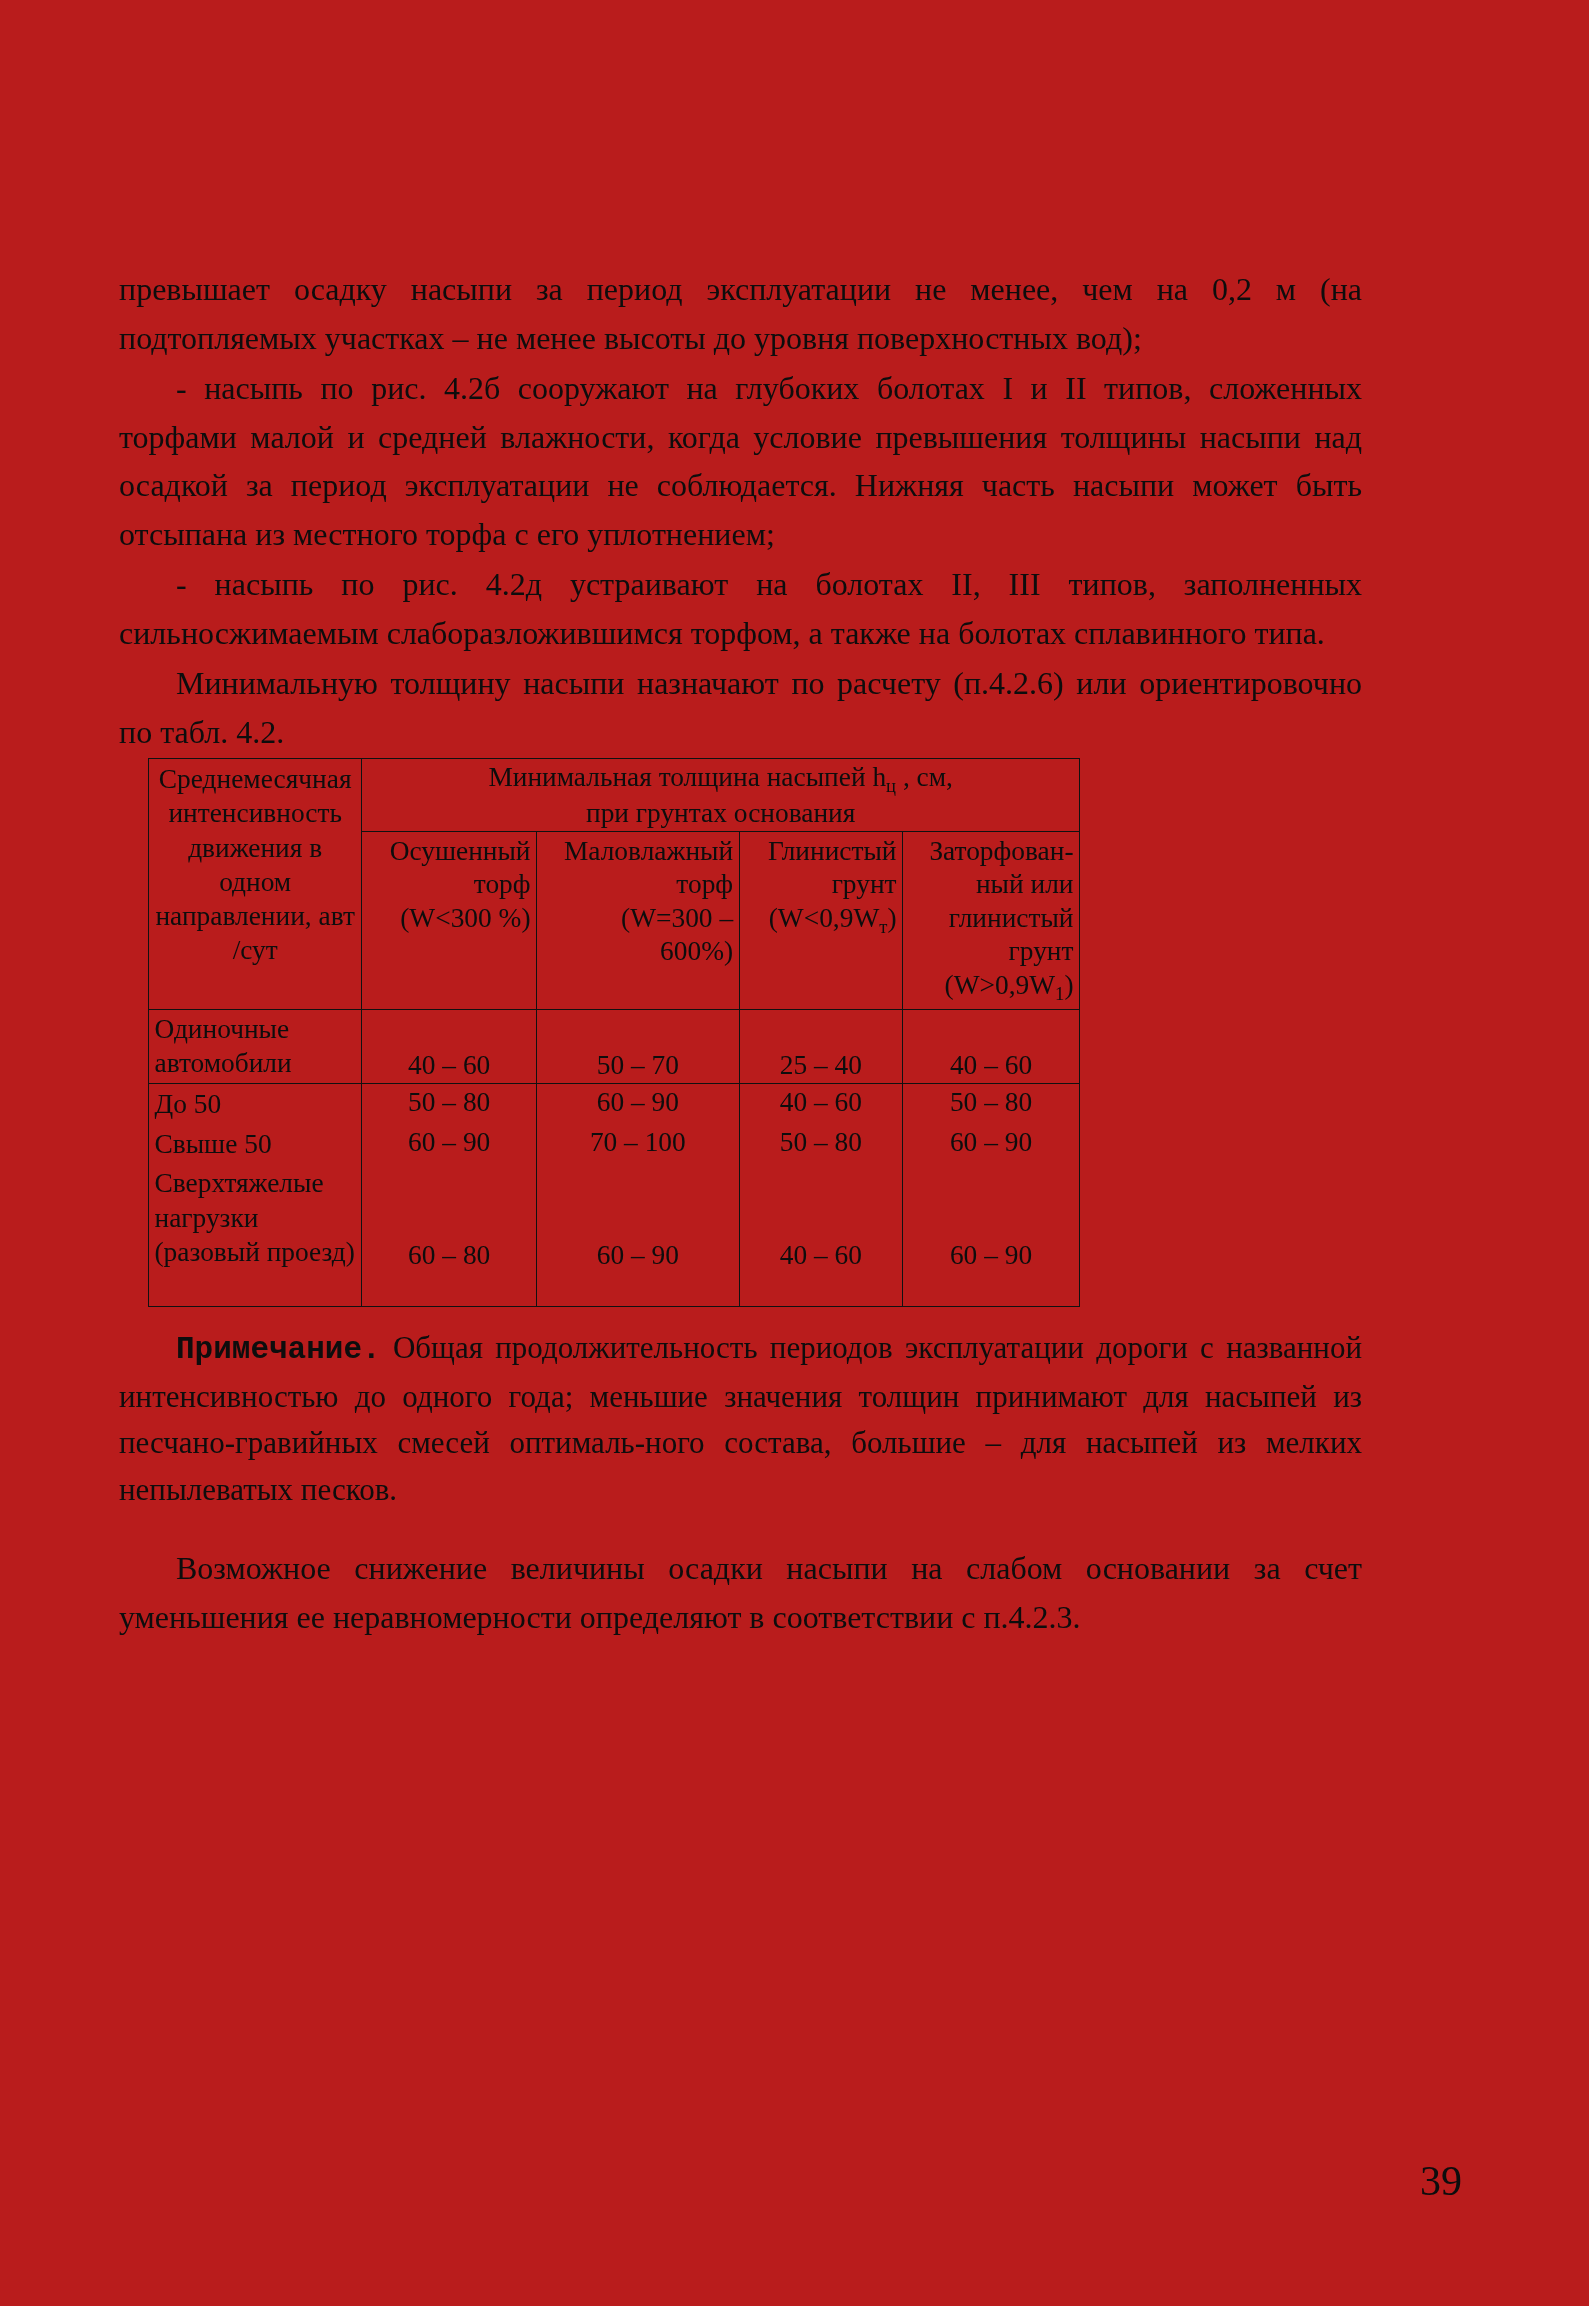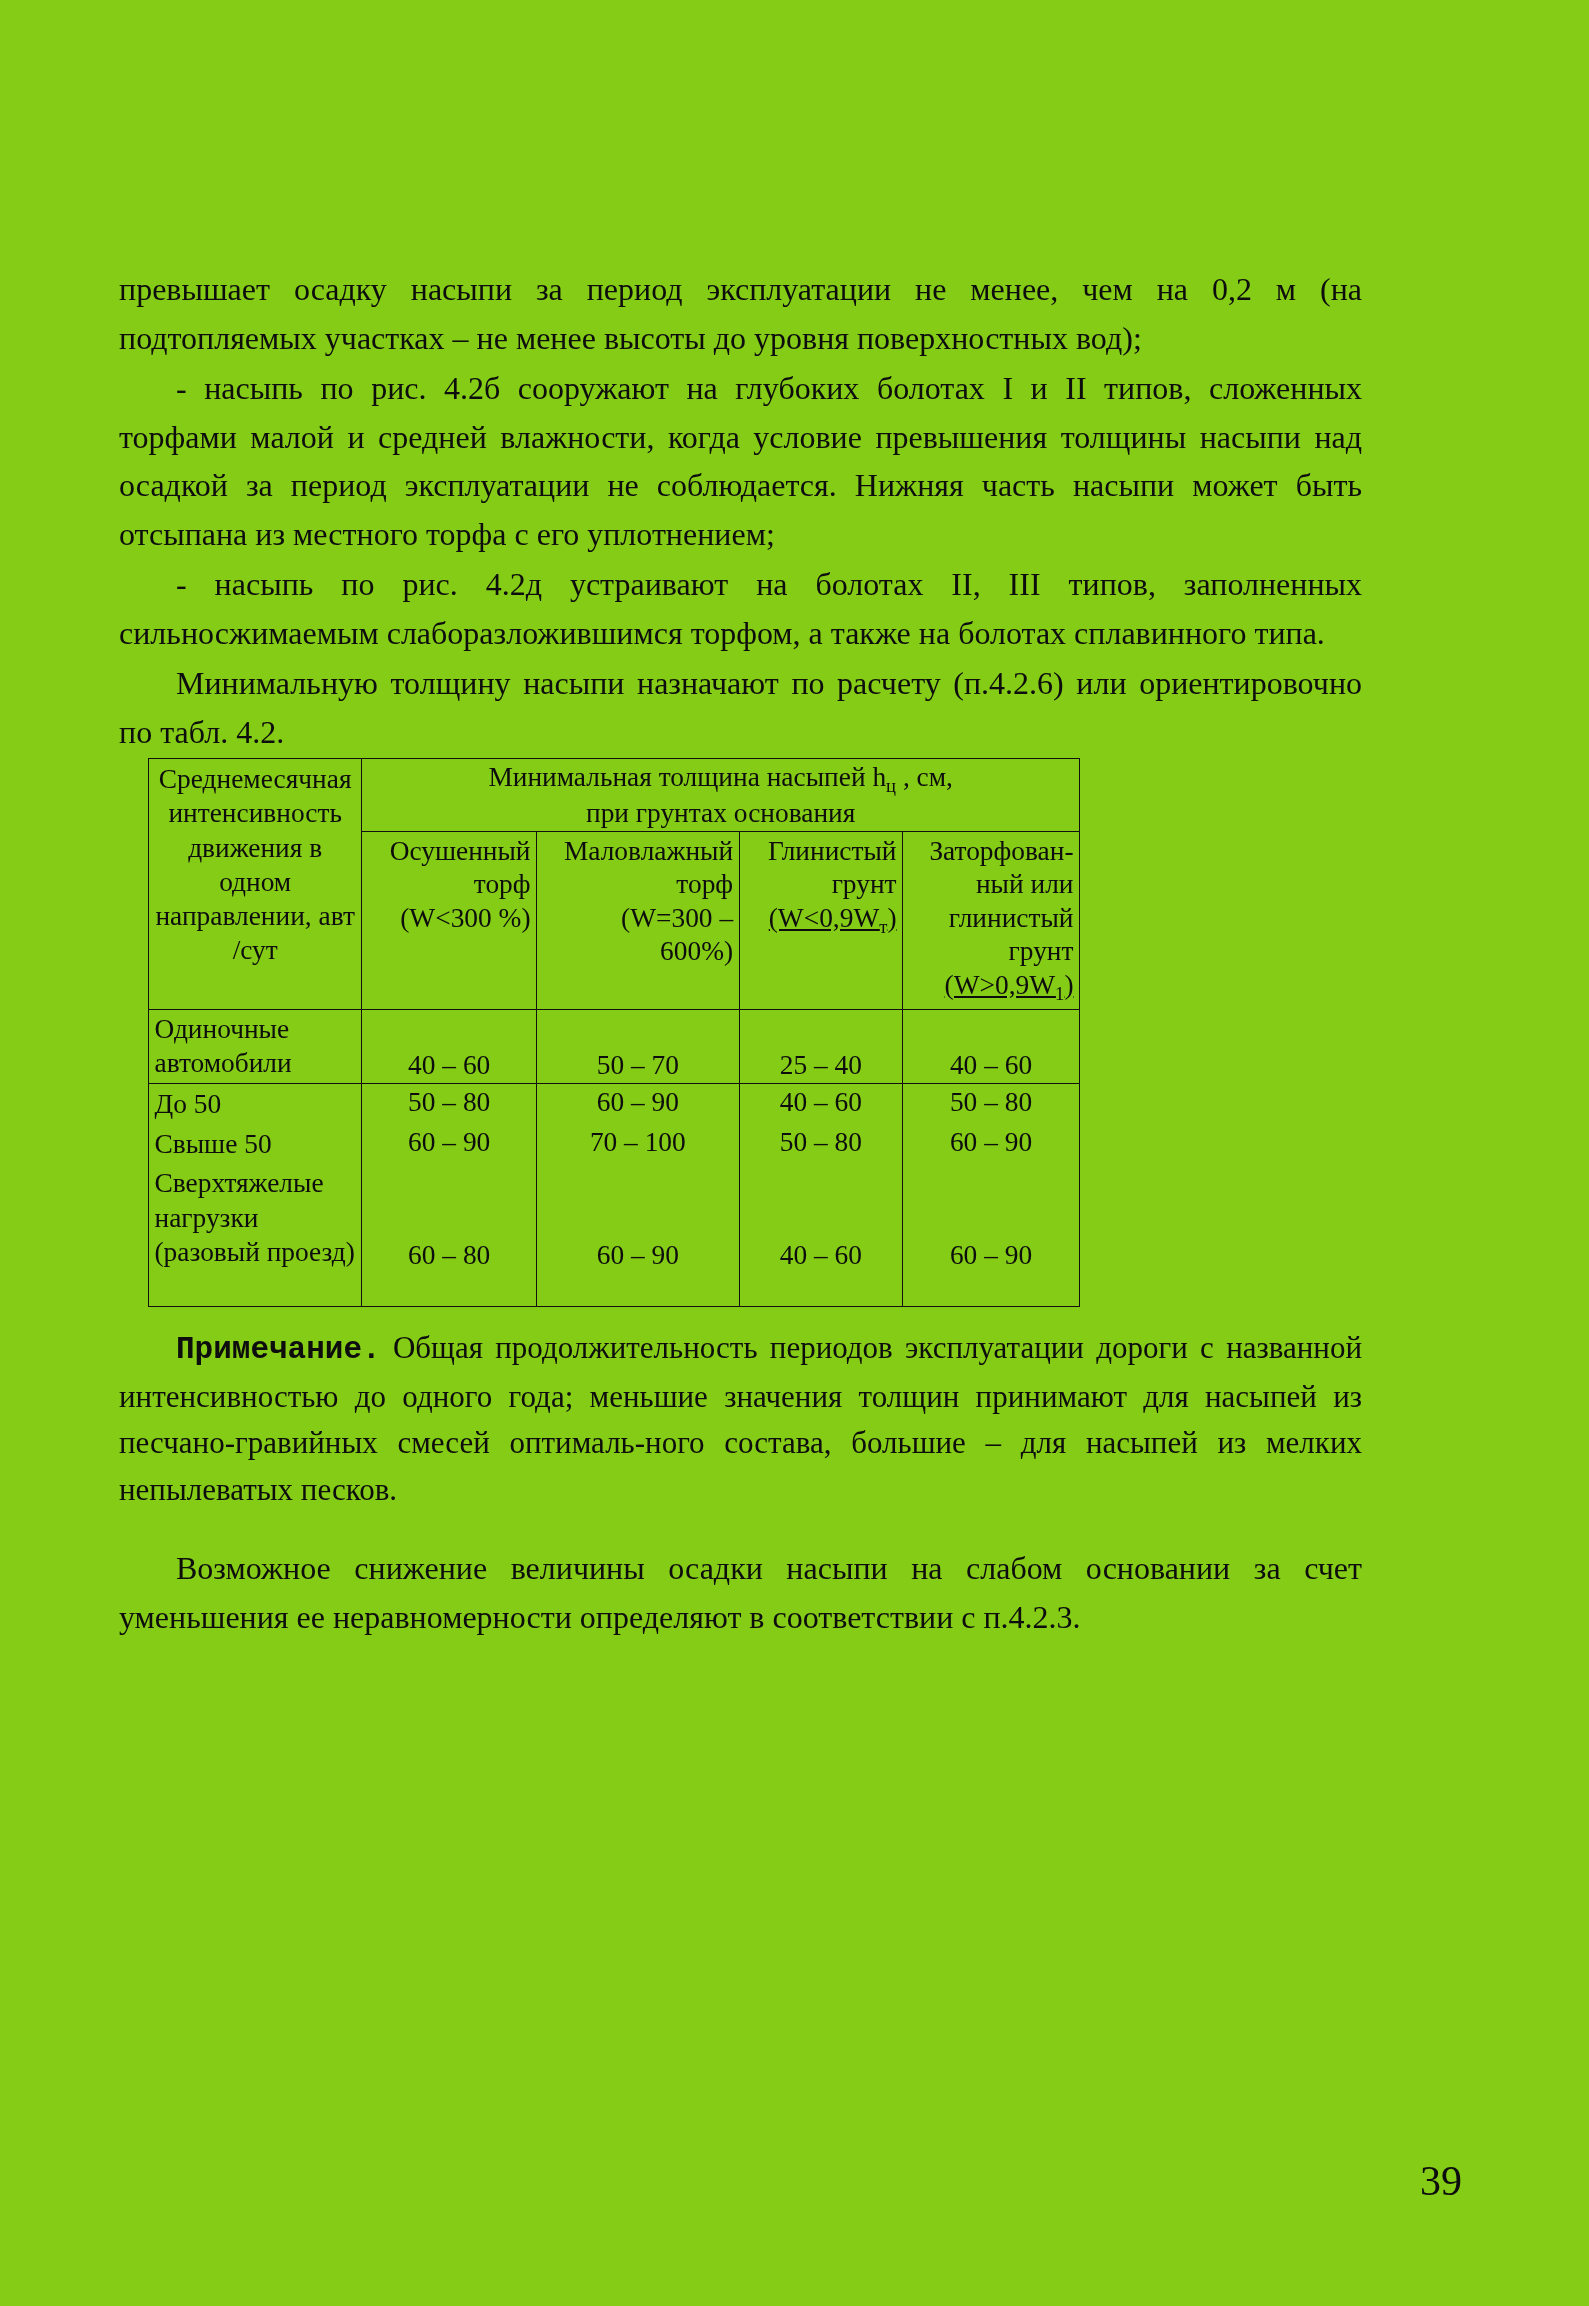--- a/index.html
+++ b/index.html
@@ -12,21 +12,21 @@
     height: 2306px;
     position: relative;
     font-family: "Liberation Serif", serif;
     color: #0d0d0d;
   }
   .page {
     position: absolute;
     left: 0; top: 0;
     width: 1590px;
     height: 2306px;
-    background: #84cc16;
+    background: #b91c1c;
   }
   .content {
     position: absolute;
     left: 119px;
     top: 265px;
     width: 1243px;
   }
   p.body-par {
     font-size: 32px;
     line-height: 1.52;
@@ -97,21 +97,21 @@
   .page-number {
     position: absolute;
     right: 128px;
     bottom: 101px;
     font-size: 42px;
   }
   sub {
     font-size: 0.68em;
     vertical-align: sub;
   }
-  .nowrap { white-space: nowrap; text-decoration: underline; }
+  .nowrap { white-space: nowrap; }
 </style>
 </head>
 <body>
 
 <div class="page">
   <div class="content">
 
     <p class="body-par">превышает осадку насыпи за период эксплуатации не менее, чем на 0,2 м (на подтопляемых участках – не менее высоты до уровня поверхностных вод);</p>
     <p class="body-par indent">- насыпь по рис. 4.2б сооружают на глубоких болотах I и II типов, сложенных торфами малой и средней влажности, когда условие превышения толщины насыпи над осадкой за период эксплуатации не соблюдается. Нижняя часть насыпи может быть отсыпана из местного торфа с его уплотнением;</p>
     <p class="body-par indent">- насыпь по рис. 4.2д устраивают на болотах II, III типов, заполненных сильносжимаемым слаборазложившимся торфом, а также на болотах сплавинного типа.</p>

